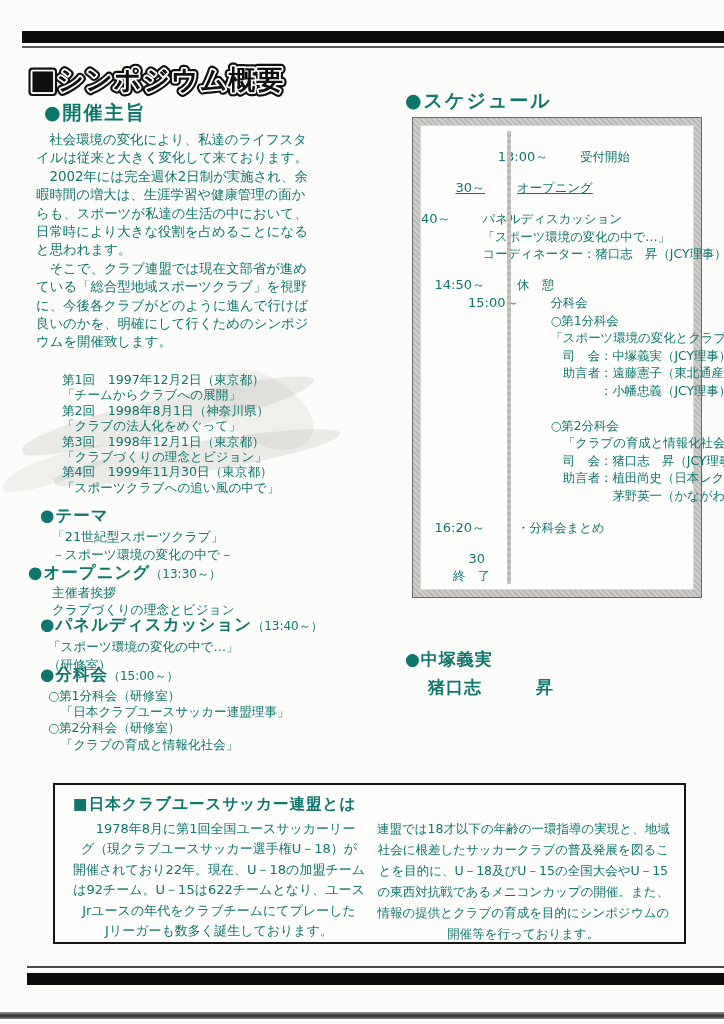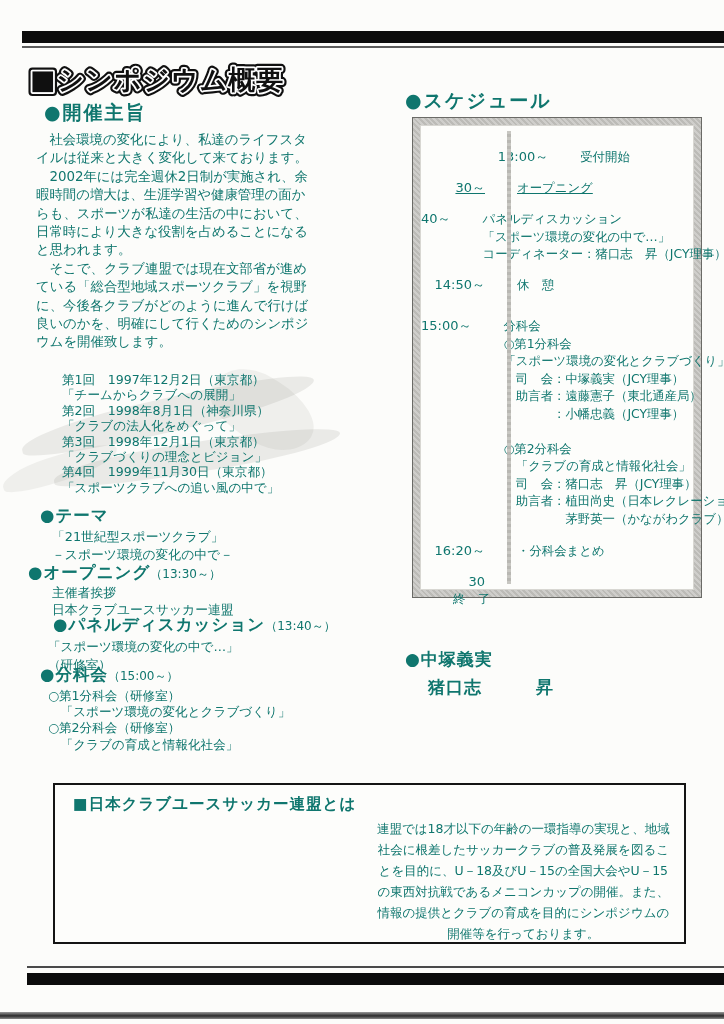--- a/index.html
+++ b/index.html
@@ -51,21 +51,21 @@
     background:repeating-linear-gradient(45deg,#cfcecb 0 2px,#bcbbb7 2px 4px);
     padding:7px;
   }
   .sched-inner { position:relative; width:100%; height:100%; background:#fdfdfb; border:1px solid #d8d7d2; }
   .sched-divider { position:absolute; left:86px; top:5px; bottom:5px; width:4px;
                    background:repeating-linear-gradient(0deg,#c8c7c2 0 3px,#b8b7b2 3px 6px); }
   .srow { display:flex; align-items:flex-start; }
   .stime { width:64px; text-align:right; font-size:13px; font-weight:500; line-height:17.5px; white-space:pre; }
   .scontent { padding-left:32px; font-size:12.4px; line-height:17.5px; white-space:pre; }
   .mt-a { margin-top:22px;justify-content:center; } .mt-b { margin-top:13px;text-decoration:underline; } .mt-c { margin-top:14px; }
-  .mt-d { margin-top:13px; } .mt-e { margin-top:24px; } .mt-f { margin-top:15px; }
+  .mt-d { margin-top:13px; } .mt-e { margin-top:1px;padding-left:47px; } .mt-f { margin-top:15px; }
   .mt-g { margin-top:13px;flex-direction:column; }
 
   
   .mc-name { position:absolute; left:428px; top:676px; font-size:17px; font-weight:bold; letter-spacing:1px; white-space:pre; }
   .mc-org  { position:absolute; left:425px; top:702px; font-size:11px; white-space:pre; }
 
   
   .about-box { position:absolute; left:53px; top:783px; width:633px; height:161px;
                border:2px solid #141414; background:#fdfdfb;text-align:center; }
   .about-title { position:absolute; left:18px; top:9px; font-size:15.5px; font-weight:bold; letter-spacing:1px; white-space:pre; }
@@ -112,29 +112,29 @@
 「クラブづくりの理念とビジョン」
 第4回　1999年11月30日（東京都）
 「スポーツクラブへの追い風の中で」</div>
 
   <div class="h3" style="left:40px; top:505px;"><span>●テーマ</span></div>
   <div class="lines theme-lines">「21世紀型スポーツクラブ」
 －スポーツ環境の変化の中で－</div>
 
   <div class="h3" style="left:28px; top:562px;"><span>●オープニング</span><span class="time">（13:30～）</span></div>
   <div class="lines opening-lines">主催者挨拶
-日本クラブユースサッカー連盟</div>
-
-  <div class="h3" style="left:53px; top:614px;"><span>●パネルディスカッション</span><span class="time">（13:40～）</span></div>
+クラブづくりの理念とビジョン</div>
+
+  <div class="h3" style="left:40px; top:614px;"><span>●パネルディスカッション</span><span class="time">（13:40～）</span></div>
   <div class="lines panel-lines">「スポーツ環境の変化の中で…」
 （研修室）</div>
 
   <div class="h3" style="left:40px; top:664px;"><span>●分科会</span><span class="time">（15:00～）</span></div>
   <div class="lines bunka-lines">○第1分科会（研修室）
-　「スポーツ環境の変化とクラブづくり」
+　「日本クラブユースサッカー連盟理事」
 ○第2分科会（研修室）
 　「クラブの育成と情報化社会」</div>
 
   <div class="h2" style="left:405px; top:88px;">●スケジュール</div>
 
   <div class="sched-box">
     <div class="sched-inner">
       <div class="sched-divider"></div>
 
       <div class="srow mt-a">
@@ -179,20 +179,26 @@
         <div class="scontent">終　了</div>
       </div>
     </div>
   </div>
 
   <div class="h3" style="left:405px; top:648px; font-size:17px;">●中塚義実</div>
   <div class="mc-name">猪口志　　　昇</div>
 
   <div class="about-box">
     <div class="about-title">■日本クラブユースサッカー連盟とは</div>
+    <div class="about-left">　1978年8月に第1回全国ユースサッカーリー
+グ（現クラブユースサッカー選手権U－18）が
+開催されており22年。現在、U－18の加盟チーム
+は92チーム。U－15は622チームとなり、ユース
+Jrユースの年代をクラブチームにてプレーした
+Jリーガーも数多く誕生しております。</div>
     <div class="about-right">連盟では18才以下の年齢の一環指導の実現と、地域
 社会に根差したサッカークラブの普及発展を図るこ
 とを目的に、U－18及びU－15の全国大会やU－15
 の東西対抗戦であるメニコンカップの開催。また、
 情報の提供とクラブの育成を目的にシンポジウムの
 開催等を行っております。</div>
   </div>
 
   <div class="bar-bot-thin"></div>
   <div class="bar-bot-thick"></div>

